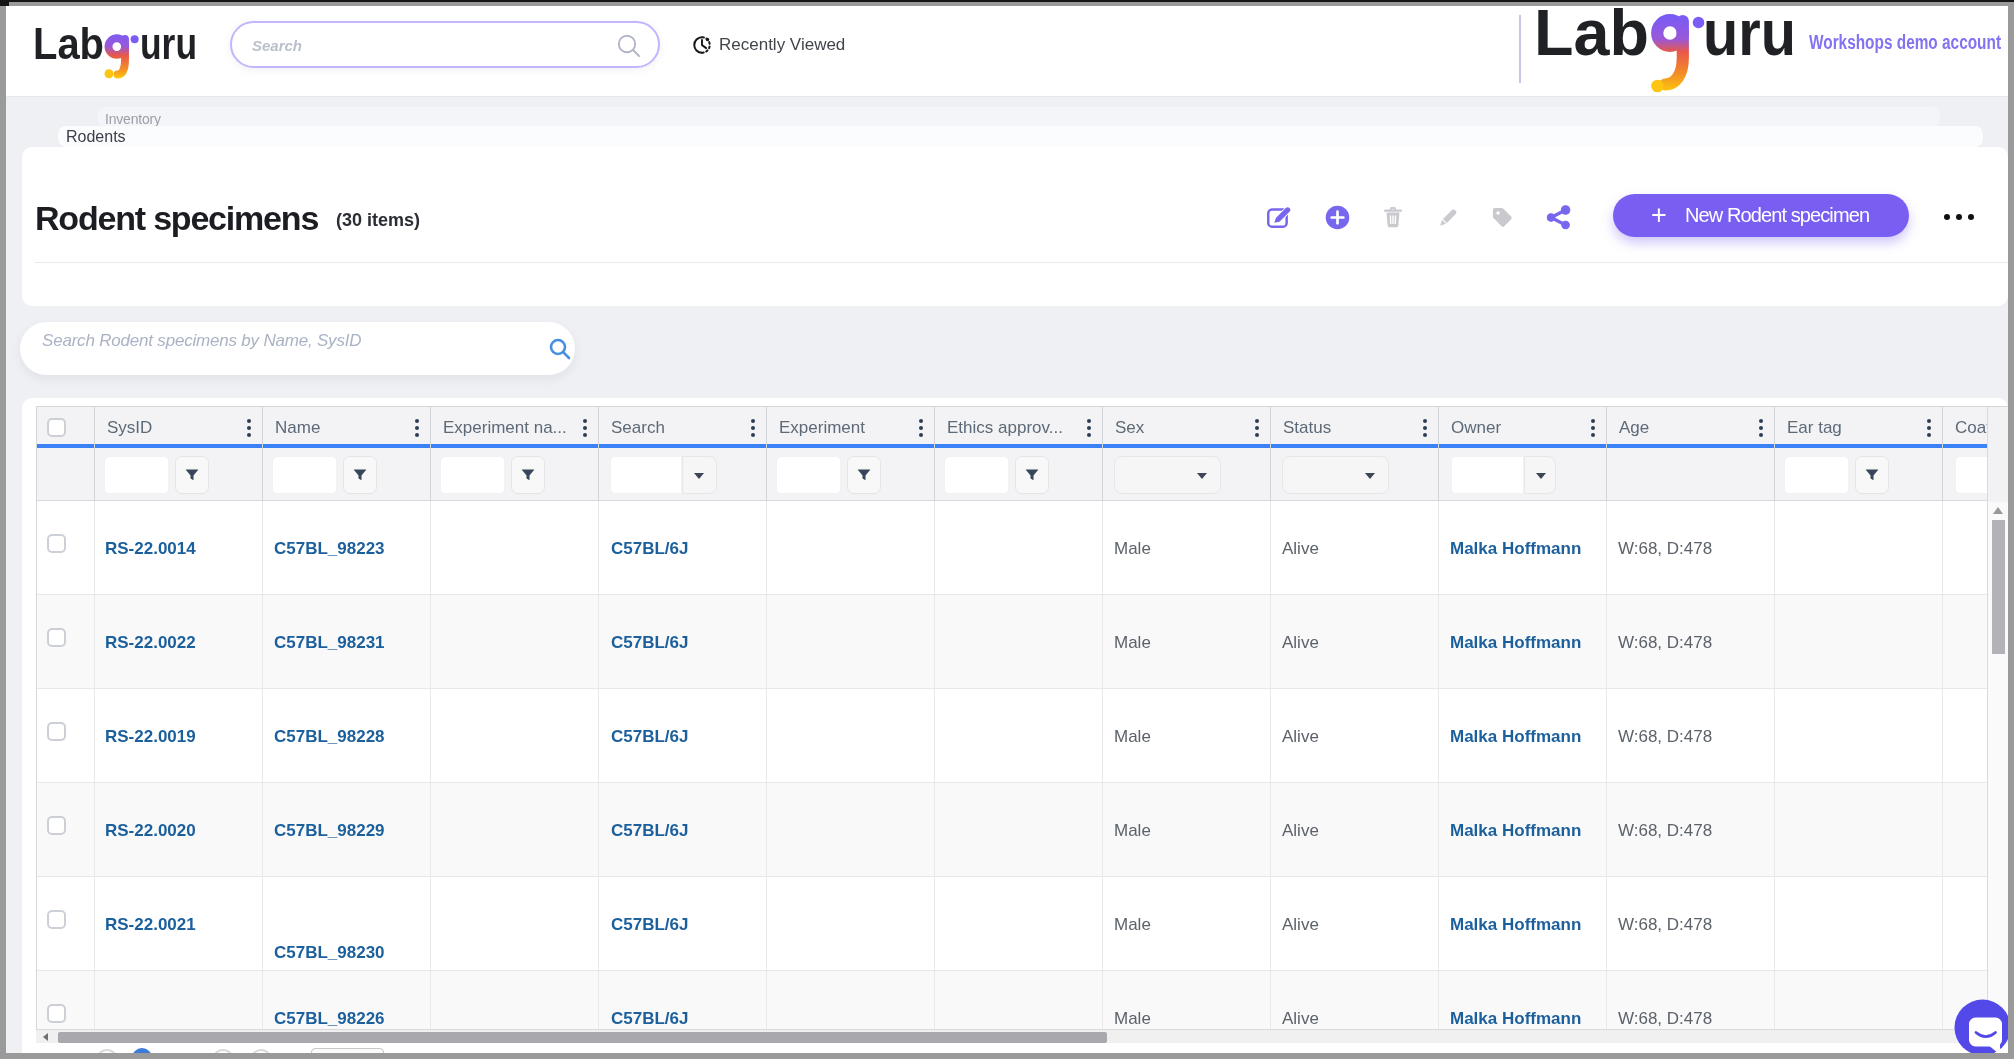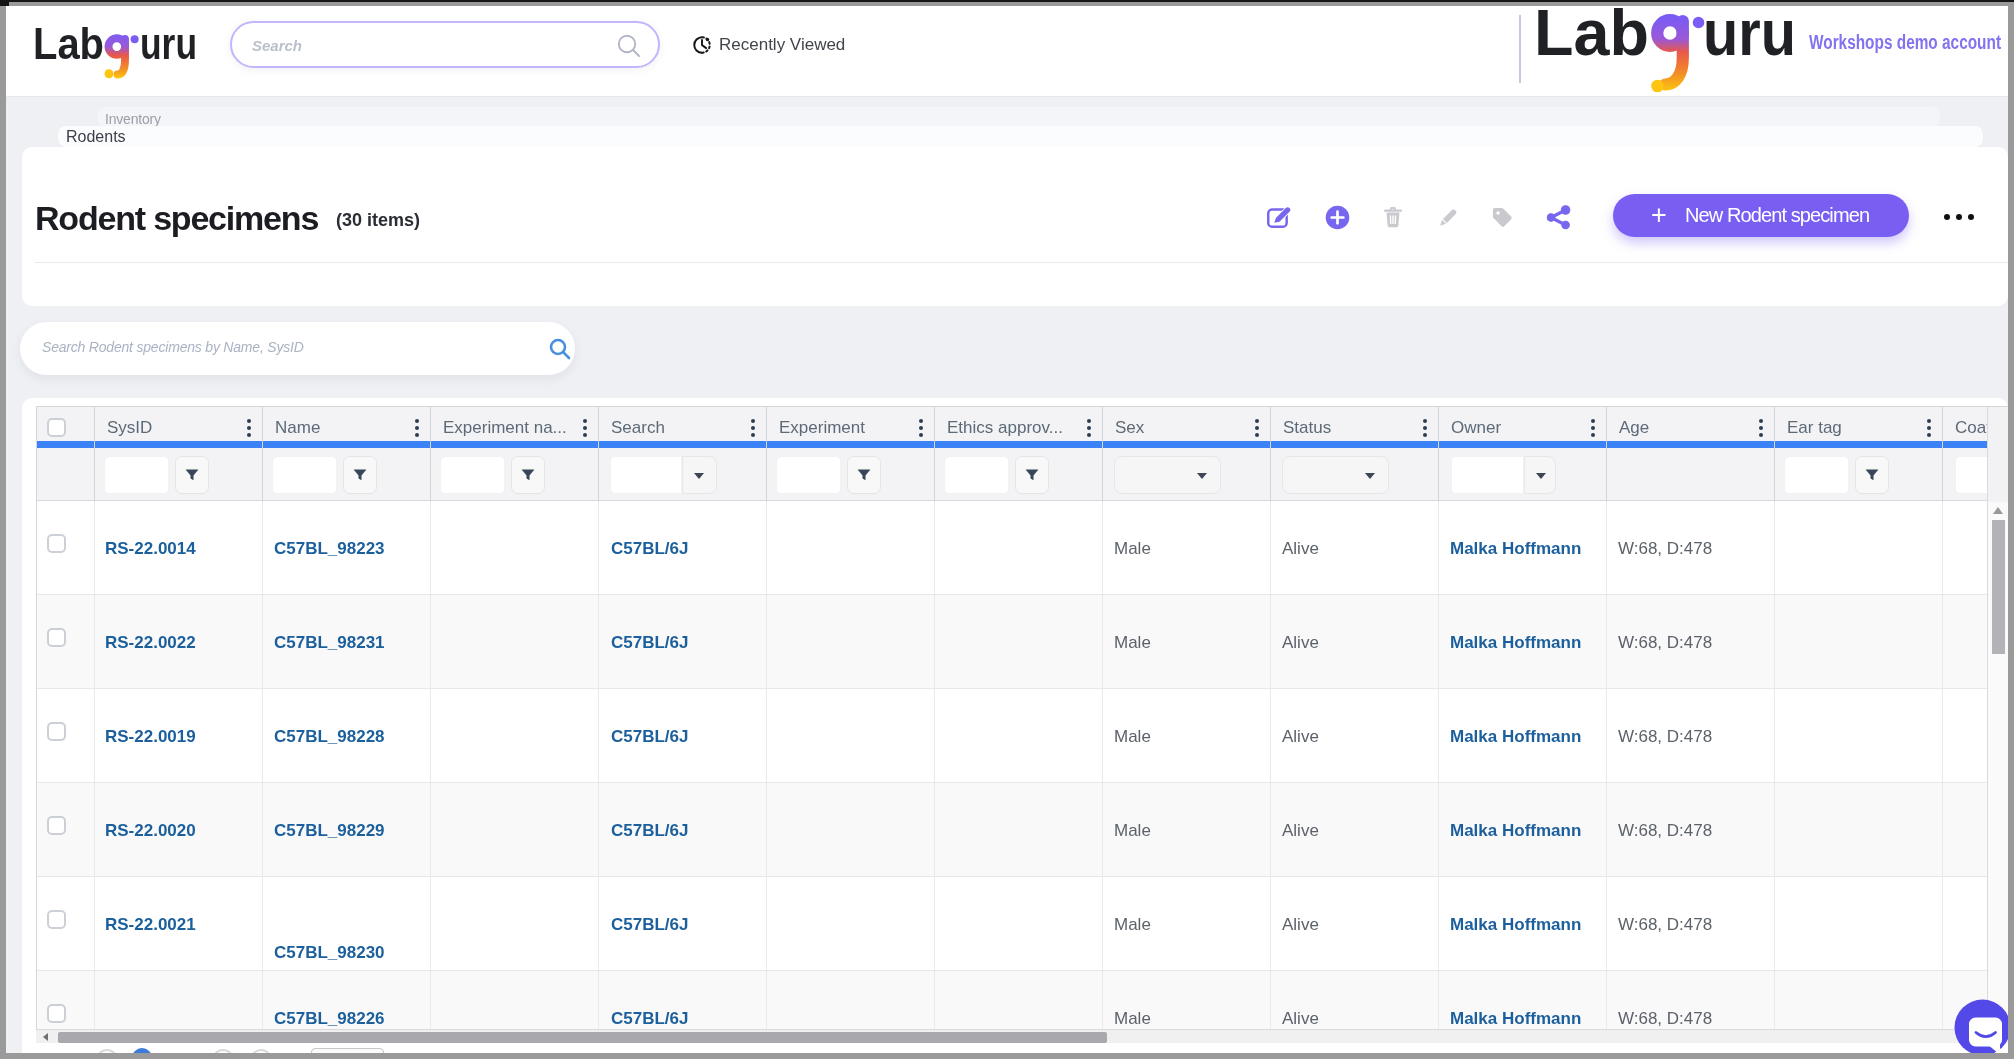--- a/index.html
+++ b/index.html
@@ -29,30 +29,30 @@
   #titlecard .items { position:absolute; left:314px; top:63px; font-size:18px; font-weight:bold; color:#2a2d33; }
   #titledivider { position:absolute; left:13px; top:115px; width:1973px; height:1px; background:#eaeaec; }
   #newbtn { position:absolute; left:1591px; top:47px; width:296px; height:43px; background:#7a5ef2; border-radius:22px; box-shadow:0 6px 12px rgba(122,94,242,0.35); color:#fff; }
   #newbtn .plus { position:absolute; left:38px; top:6px; font-size:27px; }
   #newbtn .txt { position:absolute; left:72px; top:10px; font-size:20px; letter-spacing:-0.9px; white-space:nowrap; }
   #menudots { position:absolute; left:1922px; top:59px; white-space:nowrap; }
   #menudots i { display:inline-block; width:6px; height:6px; border-radius:50%; background:#111; margin-right:6px; }
 
   
   #searchpill2 { position:absolute; left:14px; top:316px; width:555px; height:53px; background:#fff; border-radius:27px; box-shadow:0 4px 10px rgba(120,130,150,0.12); }
-  #searchpill2 .ph { position:absolute; left:22px; top:17px; font-style:italic; font-size:14px; letter-spacing:-0.2px; color:#aab3c4; white-space:nowrap; }
+  #searchpill2 .ph { position:absolute; left:22px; top:9px; font-style:italic; font-size:17px; letter-spacing:-0.2px; color:#aab3c4; white-space:nowrap; }
 
   
   #tablecard { position:absolute; left:16px; top:392px; width:1986px; height:655px; background:#fff; border-radius:10px 10px 0 0; }
 
   
   #grid { position:absolute; left:30px; top:400px; width:1952px; height:623px; border:1px solid #d5d5da; border-bottom:none; background:#fff; overflow:hidden; }
   .colsep { position:absolute; top:0; bottom:0; width:1px; background:#e9e9ec; z-index:3; }
   .colsep2 { position:absolute; top:0; height:94px; width:1px; background:#d4d4d9; z-index:4; }
-  #headrow { position:absolute; left:0; top:0; width:1951px; height:41px; background:#f3f3f5; border-bottom:7px solid #3b82f6; }
+  #headrow { position:absolute; left:0; top:0; width:1951px; height:41px; background:#f3f3f5; border-bottom:4px solid #3b82f6; }
   #filtrow { position:absolute; left:0; top:41px; width:1951px; height:53px; background:#f3f3f5; border-bottom:1px solid #d8d8dc; }
   .hlabel { position:absolute; top:12px; font-size:17px; line-height:17px; color:#5d6a77; white-space:nowrap; }
   .kebab { position:absolute; top:12px; width:4px; z-index:5; }
   .kebab i { display:block; width:4px; height:4px; border-radius:50%; background:#2f3e52; margin-bottom:3px; }
   .finput { position:absolute; top:8px; width:65px; height:38px; background:#fff; border:1px solid #f2f2f4; border-radius:5px; z-index:5; }
   .fbtn { position:absolute; top:8px; width:34px; height:38px; background:#f8f8f9; border:1px solid #e4e4e7; border-radius:7px; z-index:5; }
   .fsel { position:absolute; top:8px; width:107px; height:38px; background:#f6f6f7; border:1px solid #e7e7ea; border-radius:8px; z-index:5; }
   .fsel .dd { position:absolute; right:13px; top:16px; width:0; height:0; border-left:5px solid transparent; border-right:5px solid transparent; border-top:6px solid #3c4654; }
   .ddbtn { position:absolute; top:8px; width:32px; height:38px; background:#f6f6f7; border:1px solid #e7e7ea; border-radius:0 8px 8px 0; z-index:5; }
   .ddbtn .dd { position:absolute; left:11px; top:16px; width:0; height:0; border-left:5px solid transparent; border-right:5px solid transparent; border-top:6px solid #3c4654; }

